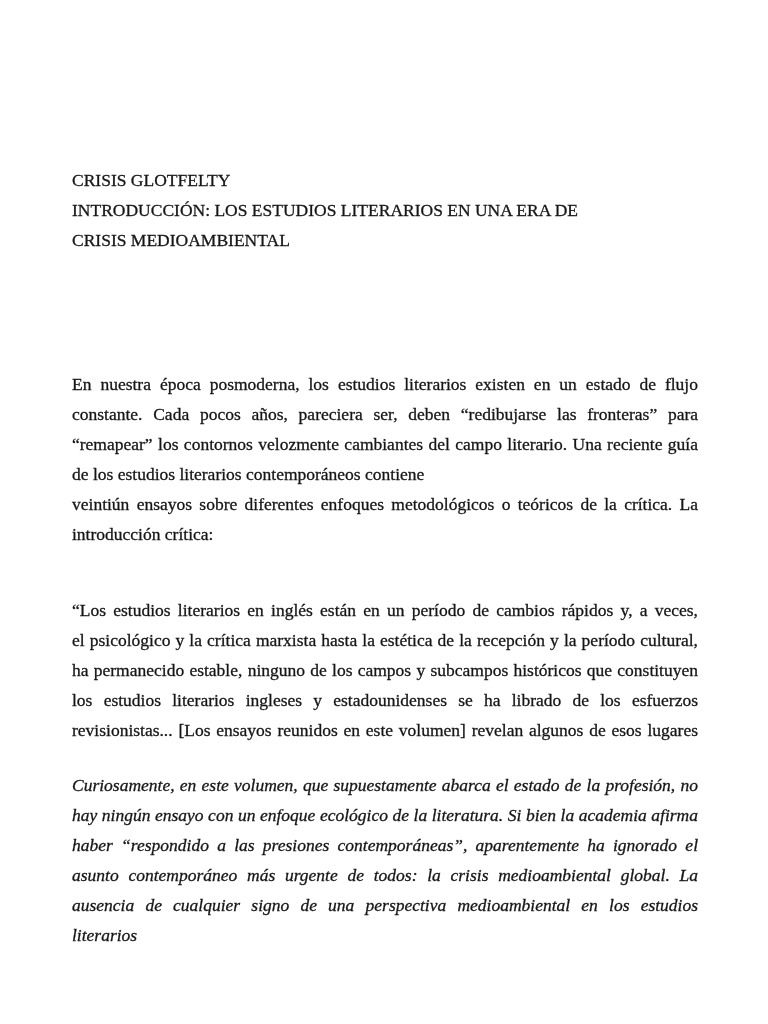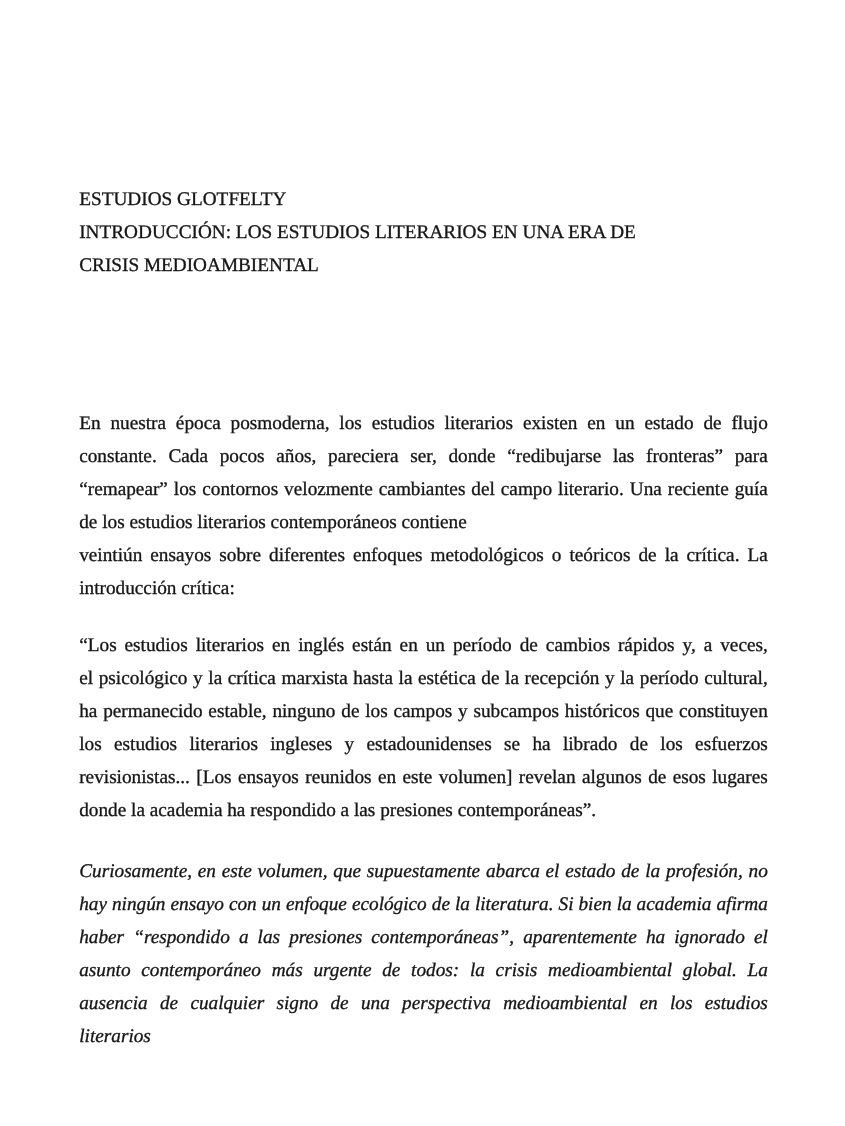--- a/index.html
+++ b/index.html
@@ -34,51 +34,50 @@
     text-align: justify;
     text-align-last: justify;
   }
   
   .l {
     text-align: left;
     white-space: nowrap;
   }
   .title-block  { margin-top: 165px; }
   .para-1      { margin-top: 114px; }
-  .para-quote  { margin-top: 22px; }
+  .para-quote  { margin-top: 46px; }
   .para-2      { margin-top: 25px; font-style: italic; }
 </style>
 </head>
 <body>
 
 <div class="page">
   <div class="content">
 
     <div class="block title-block">
-      <div class="line l">ESTUDIOS GLOTFELTY</div>
+      <div class="line l">CRISIS GLOTFELTY</div>
       <div class="line l">INTRODUCCIÓN: LOS ESTUDIOS LITERARIOS EN UNA ERA DE</div>
       <div class="line l">CRISIS MEDIOAMBIENTAL</div>
     </div>
 
     <div class="block para-1">
       <div class="line j">En nuestra época posmoderna, los estudios literarios existen en un estado de flujo</div>
-      <div class="line j">constante. Cada pocos años, pareciera ser, donde “redibujarse las fronteras” para</div>
+      <div class="line j">constante. Cada pocos años, pareciera ser, deben “redibujarse las fronteras” para</div>
       <div class="line j">“remapear” los contornos velozmente cambiantes del campo literario. Una reciente guía</div>
       <div class="line l">de los estudios literarios contemporáneos contiene</div>
       <div class="line j">veintiún ensayos sobre diferentes enfoques metodológicos o teóricos de la crítica. La</div>
       <div class="line l">introducción crítica:</div>
     </div>
 
     <div class="block para-quote">
       <div class="line j">“Los estudios literarios en inglés están en un período de cambios rápidos y, a veces,</div>
       <div class="line j">el psicológico y la crítica marxista hasta la estética de la recepción y la período cultural,</div>
       <div class="line j">ha permanecido estable, ninguno de los campos y subcampos históricos que constituyen</div>
       <div class="line j">los estudios literarios ingleses y estadounidenses se ha librado de los esfuerzos</div>
       <div class="line j">revisionistas... [Los ensayos reunidos en este volumen] revelan algunos de esos lugares</div>
-      <div class="line l">donde la academia ha respondido a las presiones contemporáneas”.</div>
     </div>
 
     <div class="block para-2">
       <div class="line j">Curiosamente, en este volumen, que supuestamente abarca el estado de la profesión, no</div>
       <div class="line j">hay ningún ensayo con un enfoque ecológico de la literatura. Si bien la academia afirma</div>
       <div class="line j">haber “respondido a las presiones contemporáneas”, aparentemente ha ignorado el</div>
       <div class="line j">asunto contemporáneo más urgente de todos: la crisis medioambiental global. La</div>
       <div class="line j">ausencia de cualquier signo de una perspectiva medioambiental en los estudios literarios</div>
     </div>
 

